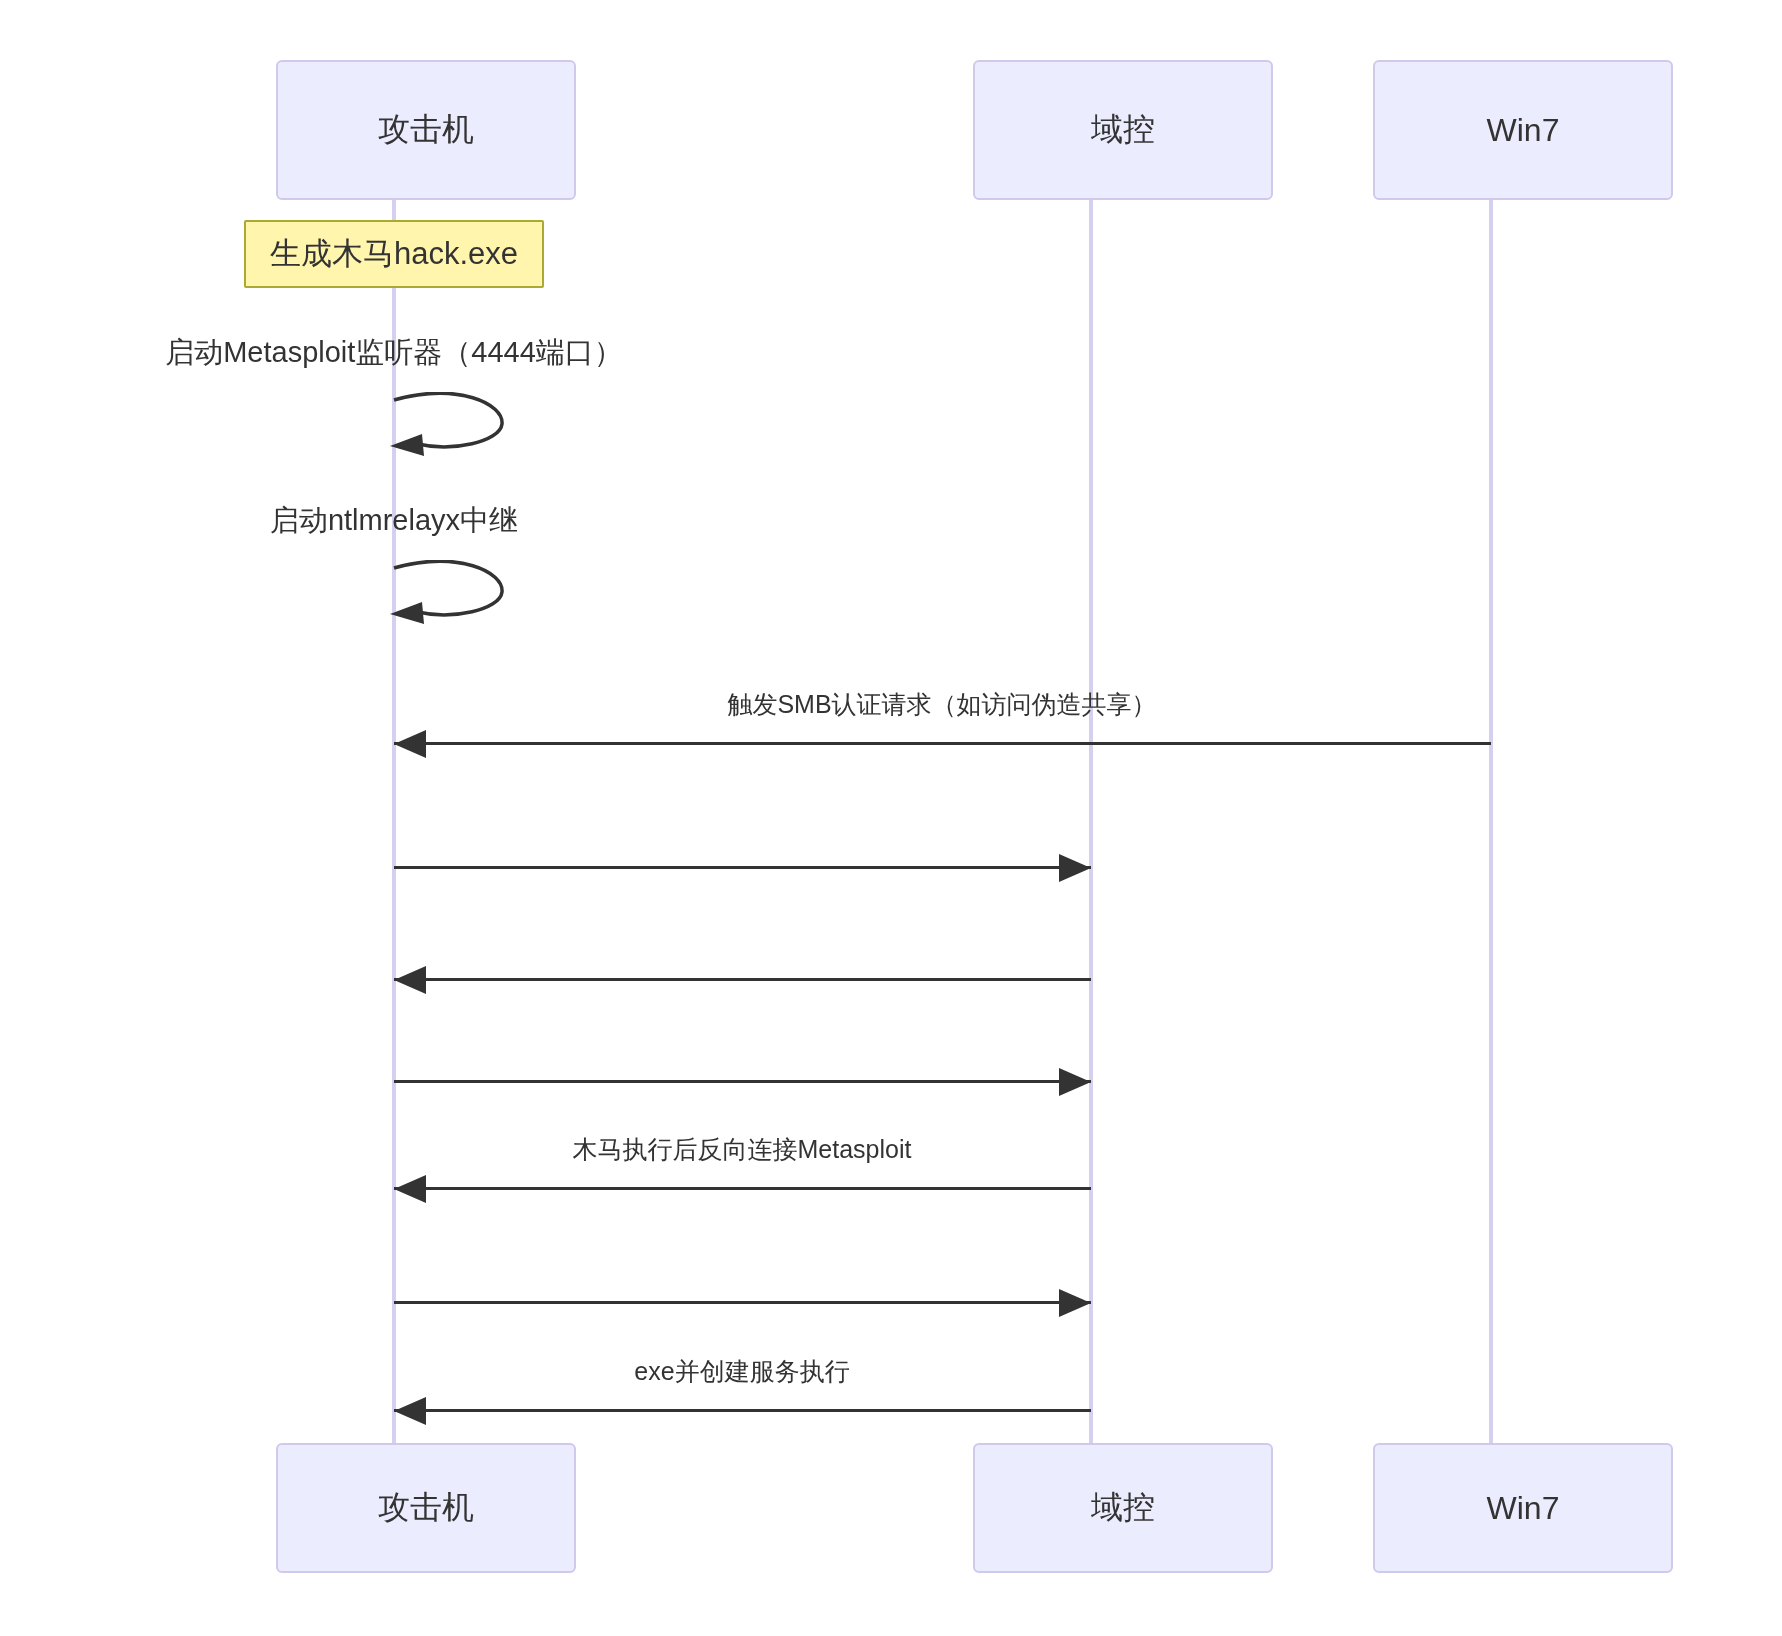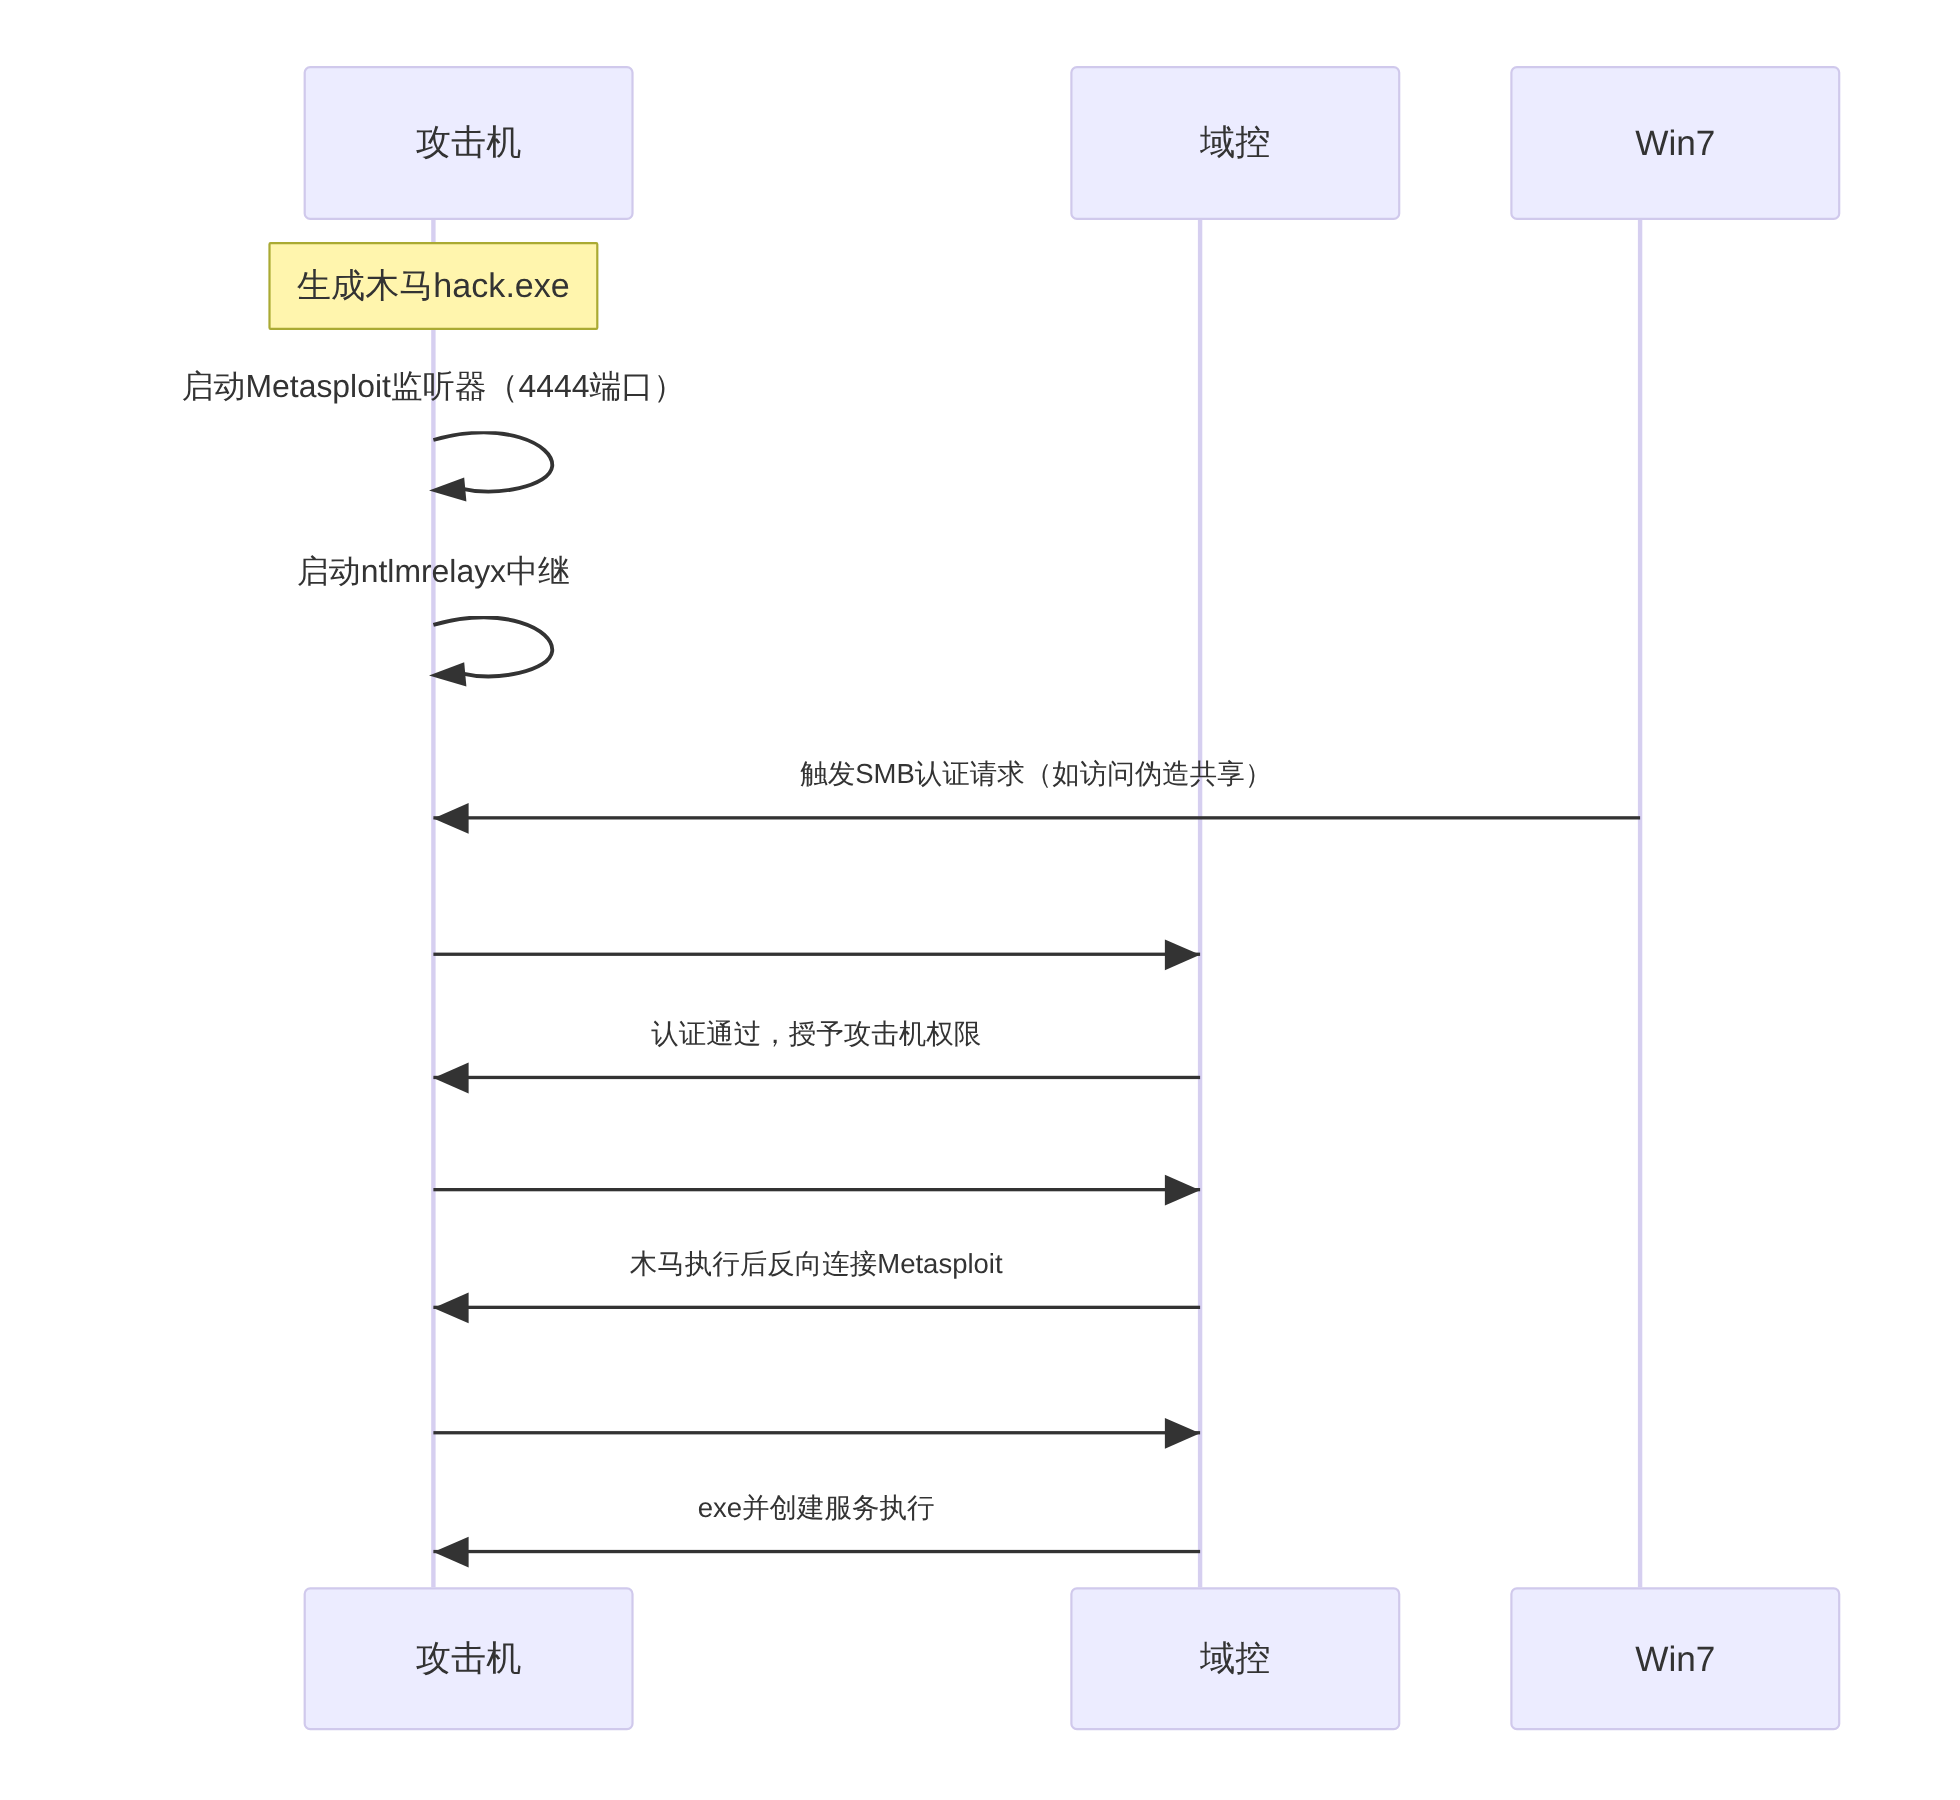--- a/index.html
+++ b/index.html
@@ -30,21 +30,21 @@
     justify-content: center;
     font-size: 32px;
     color: #333;
     box-sizing: border-box;
     margin-left: 32px;
   }
   .actor.bottom { height: 130px; }
   .note {
     position: absolute;
     width: 300px;
-    height: 80px;
+    height: 68px;
     background: #fff5ad;
     border: 2px solid #aaaa33;
     display: flex;
     align-items: center;
     justify-content: center;
     font-size: 31px;
     color: #333;
     box-sizing: border-box;
     border-radius: 2px;
   }
@@ -121,21 +121,20 @@
     <polygon points="34,42 2,54 36,64" fill="#333"></polygon>
   </svg>
 
   <div class="msg-text" style="left:942px; top:684px">触发SMB认证请求（如访问伪造共享）</div>
   <div class="msg-line" style="left:394px; top:742px; width:1097px"></div>
   <div class="arrL" style="left:394px; top:730px"></div>
 
   <div class="msg-line" style="left:394px; top:866px; width:697px"></div>
   <div class="arrR" style="left:1059px; top:854px"></div>
 
-  <div class="msg-text" style="left:742px; top:920px">认证通过，授予攻击机权限</div>
   <div class="msg-line" style="left:394px; top:978px; width:697px"></div>
   <div class="arrL" style="left:394px; top:966px"></div>
 
   <div class="msg-line" style="left:394px; top:1080px; width:697px"></div>
   <div class="arrR" style="left:1059px; top:1068px"></div>
 
   <div class="msg-text" style="left:742px; top:1129px">木马执行后反向连接Metasploit</div>
   <div class="msg-line" style="left:394px; top:1187px; width:697px"></div>
   <div class="arrL" style="left:394px; top:1175px"></div>
 

